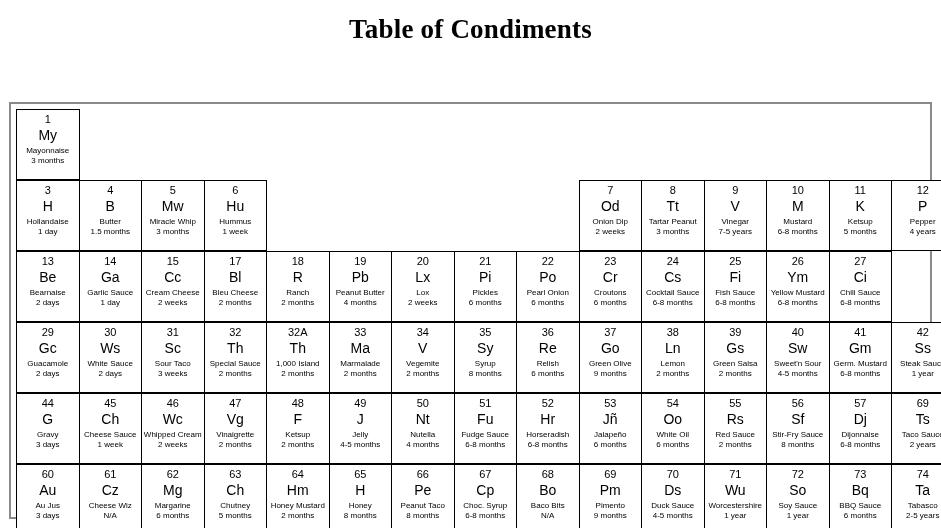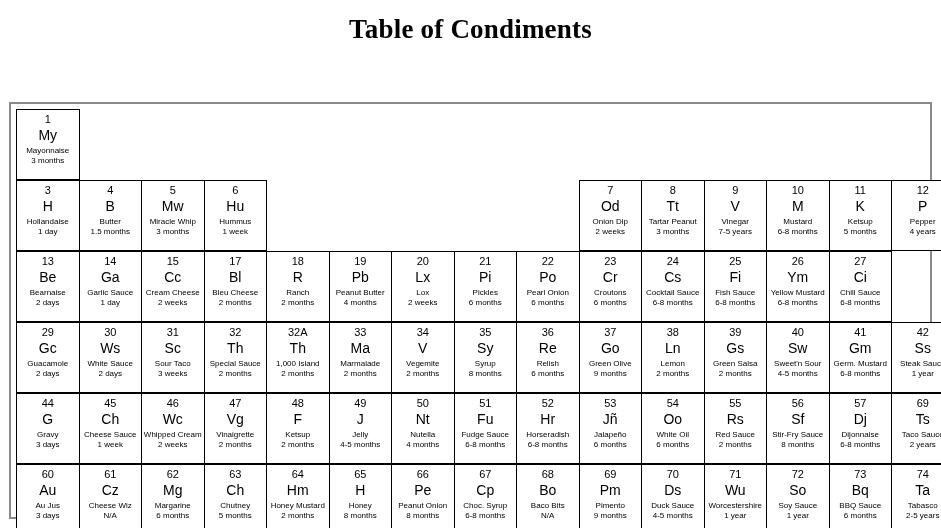--- a/index.html
+++ b/index.html
@@ -506,21 +506,21 @@
             </div>
             <div class="cell">
               <div class="num">65</div>
               <div class="sym">H</div>
               <div class="nm">Honey</div>
               <div class="life">8 months</div>
             </div>
             <div class="cell">
               <div class="num">66</div>
               <div class="sym">Pe</div>
-              <div class="nm">Peanut Onion</div>
+              <div class="nm">Peanut Taco</div>
               <div class="life">8 months</div>
             </div>
             <div class="cell">
               <div class="num">67</div>
               <div class="sym">Cp</div>
               <div class="nm">Choc. Syrup</div>
               <div class="life">6-8 months</div>
             </div>
             <div class="cell">
               <div class="num">68</div>

